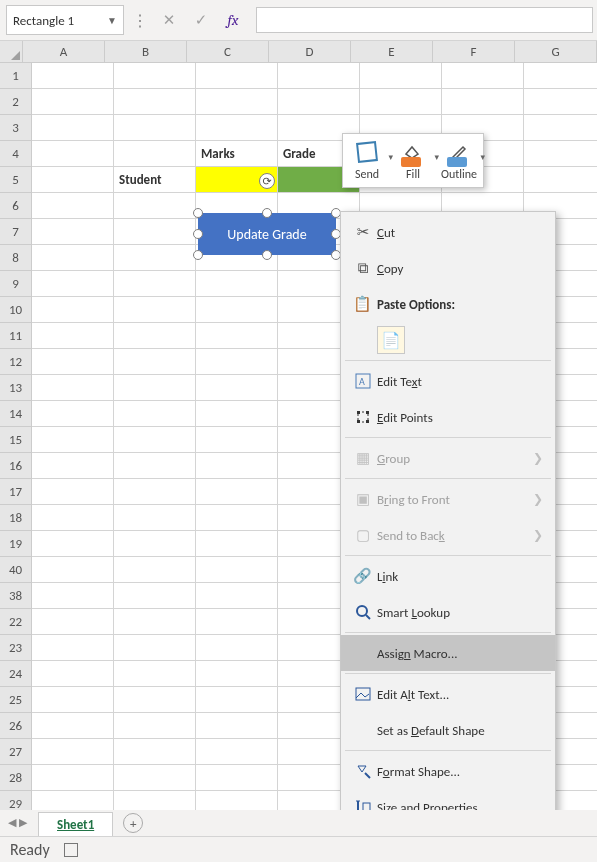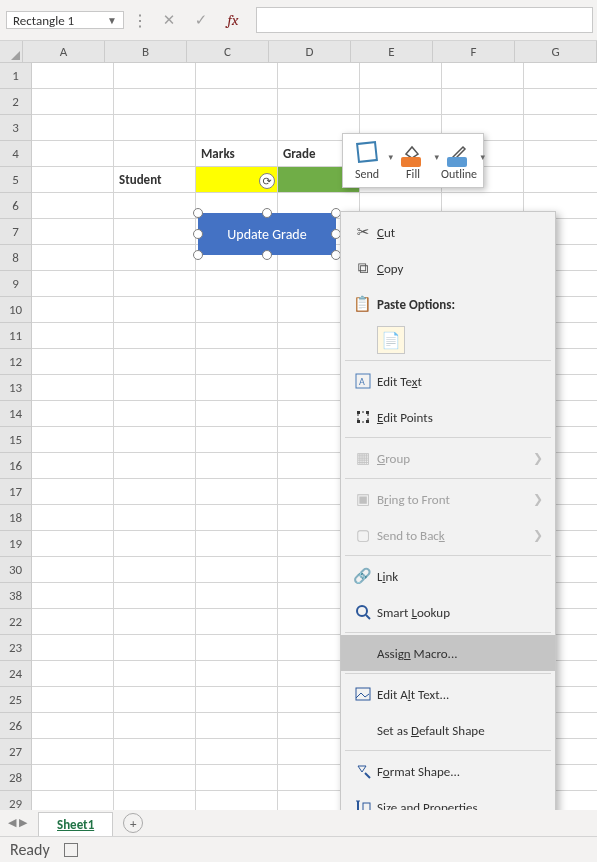--- a/index.html
+++ b/index.html
@@ -1,25 +1,25 @@
 <!DOCTYPE html>
 <html><head>
 <meta charset="utf-8">
 <style>
 * { box-sizing: border-box; margin: 0; padding: 0; font-family: "Segoe UI", Calibri, Arial, sans-serif; }
 body { background: #fff; width: 597px; height: 862px; overflow: hidden; position: relative; color: #333; }
 
 
 .formula-bar { height: 41px; display: flex; align-items: center; border-bottom: 1px solid #d4d4d4; background: #f3f2f1; padding-left: 6px; gap: 8px; position: relative; }
-.name-box { width: 118px; height: 18px; background: #fff; border: 1px solid #c8c8c8; display: flex; align-items: center; padding: 0 6px; font-size: 13px; }
+.name-box { width: 118px; height: 30px; background: #fff; border: 1px solid #c8c8c8; display: flex; align-items: center; padding: 0 6px; font-size: 13px; }
 .name-box .dd { margin-left: auto; font-size: 10px; color: #666; }
 .vdots { color: #888; font-size: 16px; }
 .fb-btns { display: flex; align-items: center; gap: 14px; margin-left: 4px; color: #a0a0a0; font-size: 15px; }
 .fb-btn { width: 18px; text-align: center; }
-.fx { font-style: italic; font-family: Cambria, serif; color: #7f1d1d; }
+.fx { font-style: italic; font-family: Cambria, serif; color: #4c1d95; }
 .formula-input { flex: 1; height: 26px; background: #fff; border: 1px solid #c8c8c8; margin-left: 6px; margin-right: 4px; }
 
 
 .grid-wrap { position: absolute; top: 41px; left: 0; right: 0; bottom: 52px; background: #fff; }
 .col-headers { display: flex; height: 22px; border-bottom: 1px solid #ccc; background: #e6e6e6; }
 .sel-all { width: 32px; border-right: 1px solid #ccc; position: relative; }
 .sel-all::after { content: ""; position: absolute; right: 2px; bottom: 2px; border-left: 9px solid transparent; border-bottom: 9px solid #a0a0a0; }
 .col-h { flex: 0 0 82px; text-align: center; font-size: 13px; color: #555; border-right: 1px solid #ccc; line-height: 22px; }
 .rows { position: absolute; top: 22px; left: 0; right: 0; bottom: 0; }
 .row { display: flex; height: 26px; }
@@ -282,21 +282,21 @@
         <div class="row-h">19</div>
         <div class="cell"></div>
         <div class="cell"></div>
         <div class="cell"></div>
         <div class="cell"></div>
         <div class="cell"></div>
         <div class="cell"></div>
         <div class="cell"></div>
       </div>
       <div class="row">
-        <div class="row-h">30</div>
+        <div class="row-h">40</div>
         <div class="cell"></div>
         <div class="cell"></div>
         <div class="cell"></div>
         <div class="cell"></div>
         <div class="cell"></div>
         <div class="cell"></div>
         <div class="cell"></div>
       </div>
       <div class="row">
         <div class="row-h">38</div>

